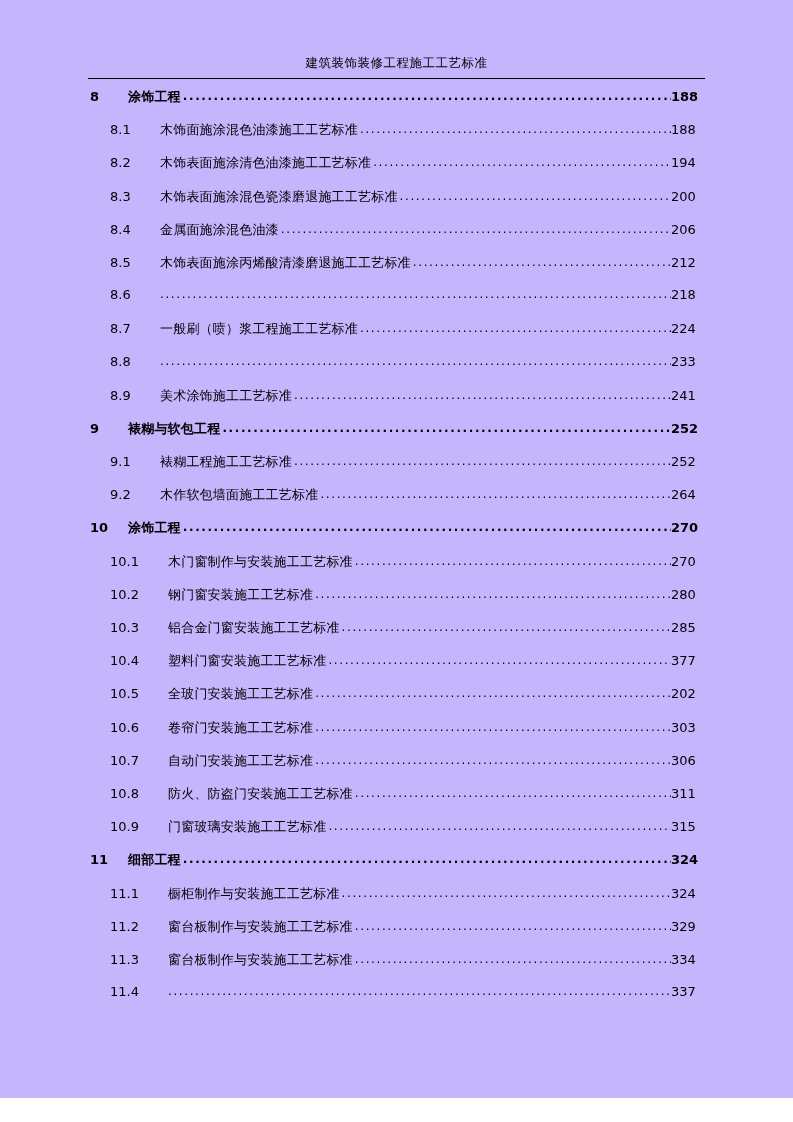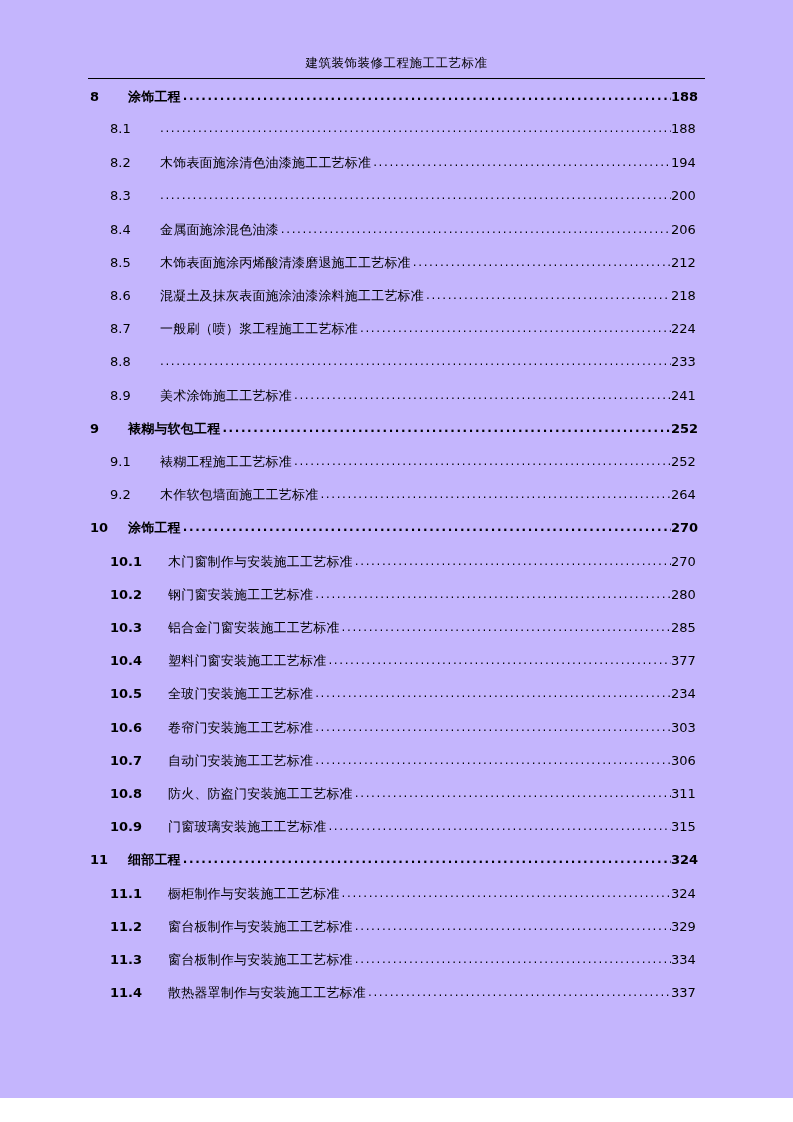--- a/index.html
+++ b/index.html
@@ -59,21 +59,20 @@
     width: 38px;
     padding-left: 2px;
   }
   .level2 .num {
     width: 50px;
     padding-left: 22px;
   }
   .level2.wide-num .num {
     width: 58px;
     padding-left: 22px;
-    font-weight: bold;
   }
   .title {
     flex: 0 0 auto;
     padding-right: 2px;
     letter-spacing: 0.2px;
   }
   .dots {
     flex: 1 1 auto;
     overflow: hidden;
     white-space: nowrap;
@@ -103,49 +102,50 @@
 
   <div class="toc" id="toc-container">
       <div class="toc-row level1">
         <span class="num">8</span>
         <span class="title">涂饰工程</span>
         <span class="dots">..............................................................................................................................................................</span>
         <span class="page-no">188</span>
       </div>
       <div class="toc-row level2">
         <span class="num">8.1</span>
+        <span class="title">木饰面施涂混色油漆施工工艺标准</span>
         <span class="dots">..............................................................................................................................................................</span>
         <span class="page-no">188</span>
       </div>
       <div class="toc-row level2">
         <span class="num">8.2</span>
         <span class="title">木饰表面施涂清色油漆施工工艺标准</span>
         <span class="dots">..............................................................................................................................................................</span>
         <span class="page-no">194</span>
       </div>
       <div class="toc-row level2">
         <span class="num">8.3</span>
+        <span class="title">木饰表面施涂混色瓷漆磨退施工工艺标准</span>
         <span class="dots">..............................................................................................................................................................</span>
         <span class="page-no">200</span>
       </div>
       <div class="toc-row level2">
         <span class="num">8.4</span>
         <span class="title">金属面施涂混色油漆</span>
         <span class="dots">..............................................................................................................................................................</span>
         <span class="page-no">206</span>
       </div>
       <div class="toc-row level2">
         <span class="num">8.5</span>
         <span class="title">木饰表面施涂丙烯酸清漆磨退施工工艺标准</span>
         <span class="dots">..............................................................................................................................................................</span>
         <span class="page-no">212</span>
       </div>
       <div class="toc-row level2">
         <span class="num">8.6</span>
-        <span class="title">混凝土及抹灰表面施涂油漆涂料施工工艺标准</span>
         <span class="dots">..............................................................................................................................................................</span>
         <span class="page-no">218</span>
       </div>
       <div class="toc-row level2">
         <span class="num">8.7</span>
         <span class="title">一般刷（喷）浆工程施工工艺标准</span>
         <span class="dots">..............................................................................................................................................................</span>
         <span class="page-no">224</span>
       </div>
       <div class="toc-row level2">
@@ -204,21 +204,21 @@
       <div class="toc-row level2 wide-num">
         <span class="num">10.4</span>
         <span class="title">塑料门窗安装施工工艺标准</span>
         <span class="dots">..............................................................................................................................................................</span>
         <span class="page-no">377</span>
       </div>
       <div class="toc-row level2 wide-num">
         <span class="num">10.5</span>
         <span class="title">全玻门安装施工工艺标准</span>
         <span class="dots">..............................................................................................................................................................</span>
-        <span class="page-no">234</span>
+        <span class="page-no">202</span>
       </div>
       <div class="toc-row level2 wide-num">
         <span class="num">10.6</span>
         <span class="title">卷帘门安装施工工艺标准</span>
         <span class="dots">..............................................................................................................................................................</span>
         <span class="page-no">303</span>
       </div>
       <div class="toc-row level2 wide-num">
         <span class="num">10.7</span>
         <span class="title">自动门安装施工工艺标准</span>
@@ -256,19 +256,18 @@
         <span class="page-no">329</span>
       </div>
       <div class="toc-row level2 wide-num">
         <span class="num">11.3</span>
         <span class="title">窗台板制作与安装施工工艺标准</span>
         <span class="dots">..............................................................................................................................................................</span>
         <span class="page-no">334</span>
       </div>
       <div class="toc-row level2 wide-num">
         <span class="num">11.4</span>
-        <span class="title">散热器罩制作与安装施工工艺标准</span>
         <span class="dots">..............................................................................................................................................................</span>
         <span class="page-no">337</span>
       </div>
     </div>
 
 </div>
 
 </body></html>

